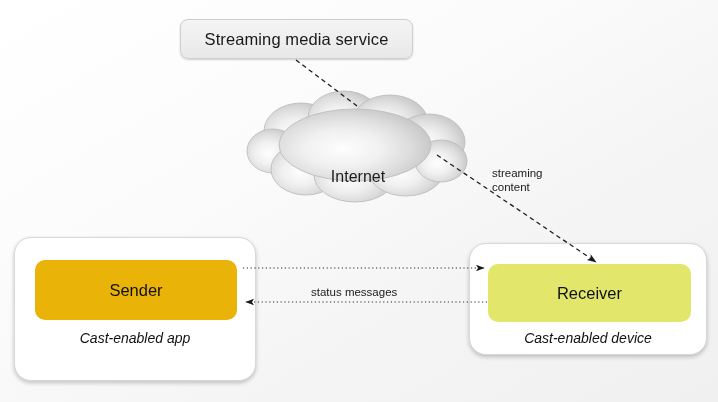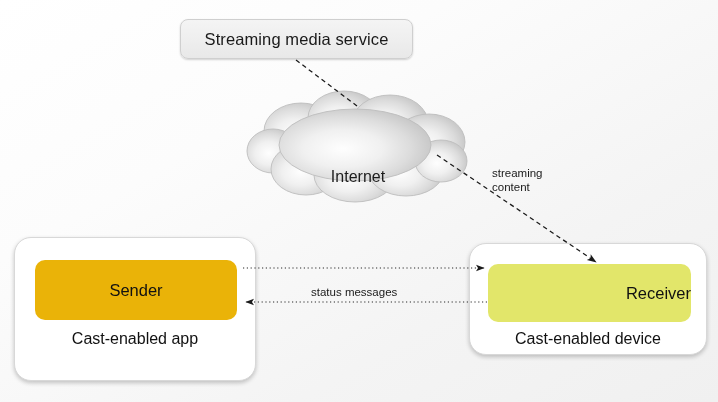--- a/index.html
+++ b/index.html
@@ -82,34 +82,34 @@
     align-items: center;
     justify-content: center;
   }
   #sender-inner {
     left: 20px; top: 22px; width: 202px; height: 60px;
     background: #eab308;
   }
   #receiver-inner {
     left: 18px; top: 20px; width: 203px; height: 58px;
     background: #e2e66a;
-    justify-content: flex-end;
   }
   .inner-box .label {
     font-size: 16.5px;
     color: #111111;
   }
 
   .caption {
     position: absolute;
     left: 0; right: 0;
     text-align: center;
-    font-size: 16px;
+    font-size: 14px;
     color: #111111;
     line-height: 21px;
+    font-style: italic;
   }
   #sender-caption   { top: 90px; }
   #receiver-caption { top: 84px; }
 
   
   .conn-label {
     position: absolute;
     font-size: 11.5px;
     color: #1a1a1a;
     white-space: nowrap;

